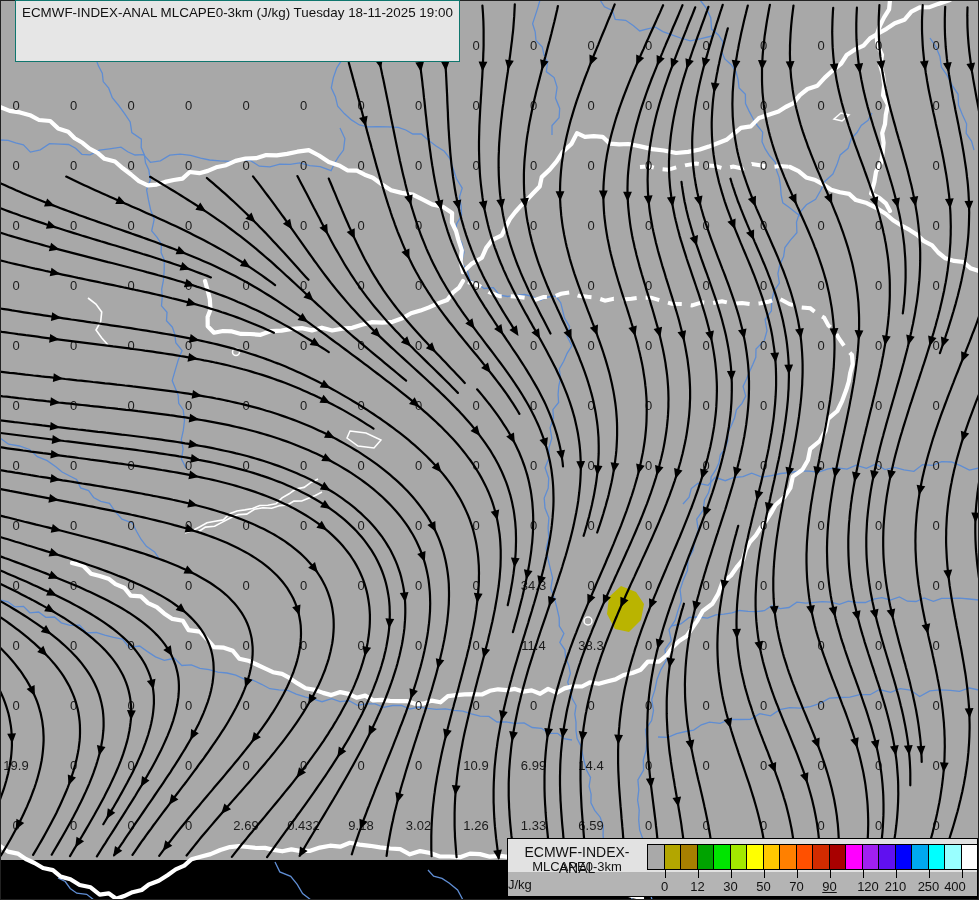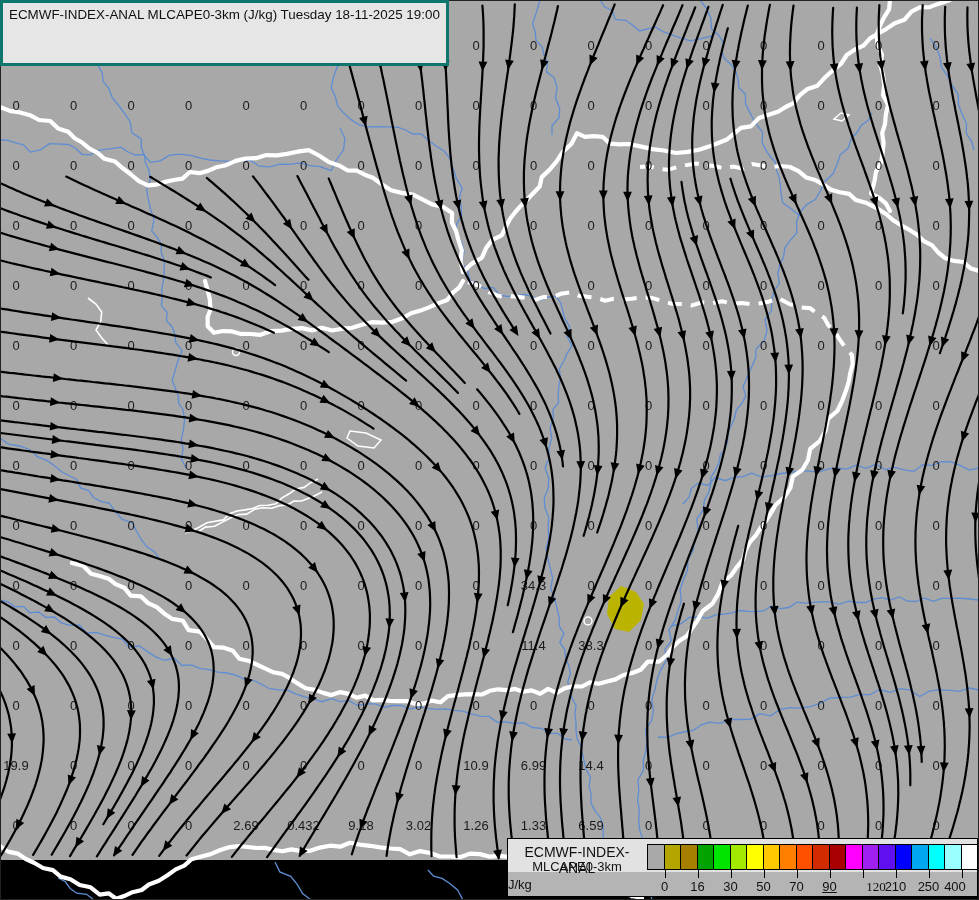--- a/index.html
+++ b/index.html
@@ -1,20 +1,20 @@
 <!DOCTYPE html>
 <html><head>
 <meta charset="utf-8">
 <style>
   html,body{margin:0;padding:0;background:#000;}
   #app{position:relative;width:979px;height:900px;overflow:hidden;
        font-family:"Liberation Sans",sans-serif;background:#A8A8A8;}
   #map-svg{position:absolute;left:0;top:0;}
-  .header-box{position:absolute;left:0;top:0;width:437px;height:58px;
-      background:#E6E6E6;border:3px solid #0f766e;padding:2px 0 0 6px;z-index:5;}
+  .header-box{position:absolute;left:15px;top:0;width:437px;height:58px;
+      background:#E6E6E6;border:1px solid #0f766e;padding:2px 0 0 6px;z-index:5;}
   .hline{font-size:13.4px;line-height:19.3px;color:#111;white-space:nowrap;}
   .legend{position:absolute;left:507px;top:838px;width:469px;height:57px;
       background:#E2E2E2;border:1px solid #000;z-index:5;}
   .legend-band{position:absolute;left:0;top:33px;width:100%;height:24px;background:#B4B4B4;}
   .lg-t1{position:absolute;left:0;top:5px;width:138px;text-align:center;font-size:14px;color:#111;}
   .lg-t2{position:absolute;left:0;top:20px;width:138px;text-align:center;font-size:13px;color:#111;}
   .lg-units{position:absolute;left:0;top:38px;width:138px;text-align:left;font-size:13px;color:#111;}
   .lg-strip{position:absolute;left:139px;top:5px;height:24px;display:flex;border:1px solid #000;background:#fff;}
   .sw{width:15.5px;height:100%;border-left:1px solid #000;}
   .sw:first-child{border-left:none;}
@@ -337,31 +337,31 @@
         <div class="sw" style="background: rgb(0, 0, 255);"></div>
         <div class="sw" style="background: rgb(0, 168, 240);"></div>
         <div class="sw" style="background: rgb(0, 255, 255);"></div>
         <div class="sw" style="background: rgb(153, 255, 255);"></div>
         <div class="sw" style="background: rgb(255, 255, 255);"></div>
       </div>
     <div id="lg-ticks">
         <div class="tick" style="left: 156.5px;"></div>
         <div class="ticklbl" style="left: 156.5px;">0</div>
         <div class="tick" style="left: 189.5px;"></div>
-        <div class="ticklbl" style="left: 189.5px;">16</div>
+        <div class="ticklbl" style="left: 189.5px;">12</div>
         <div class="tick" style="left: 222.5px;"></div>
         <div class="ticklbl" style="left: 222.5px;">30</div>
         <div class="tick" style="left: 255.5px;"></div>
         <div class="ticklbl" style="left: 255.5px;">50</div>
         <div class="tick" style="left: 288.5px;"></div>
         <div class="ticklbl" style="left: 288.5px;">70</div>
         <div class="tick" style="left: 321.5px;"></div>
         <div class="ticklbl" style="left: 321.5px; text-decoration: underline;">90</div>
         <div class="tick" style="left: 354.5px;"></div>
-        <div class="ticklbl" style="left: 368px; font-family: Liberation Serif, serif;">120</div>
+        <div class="ticklbl" style="left: 360px;">120</div>
         <div class="tick" style="left: 387.5px;"></div>
         <div class="ticklbl" style="left: 387.5px;">210</div>
         <div class="tick" style="left: 420.5px;"></div>
         <div class="ticklbl" style="left: 420.5px;">250</div>
         <div class="tick" style="left: 453.5px;"></div>
         <div class="ticklbl" style="left: 447px;">400</div>
       </div>
   </div>
 </div>
 

